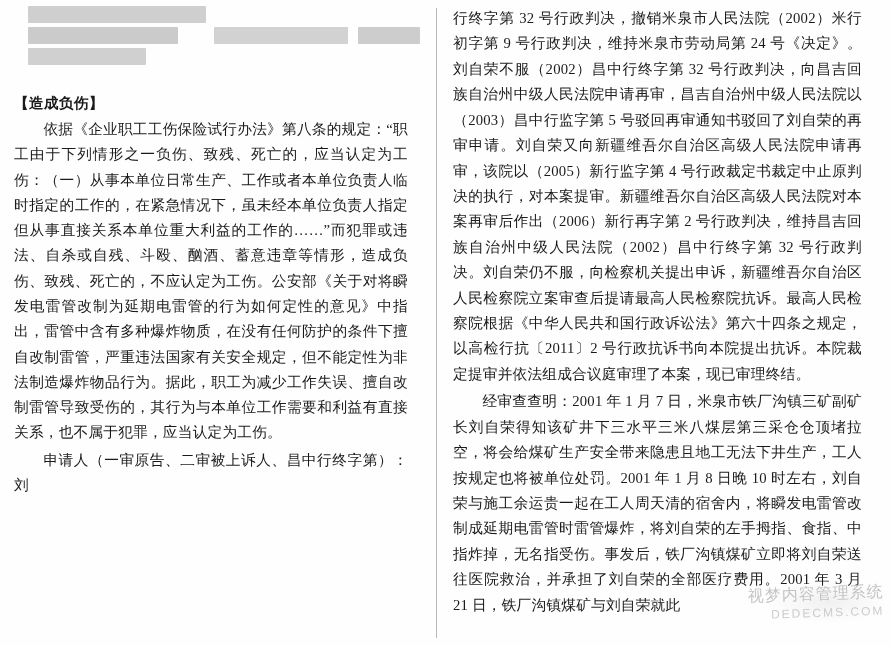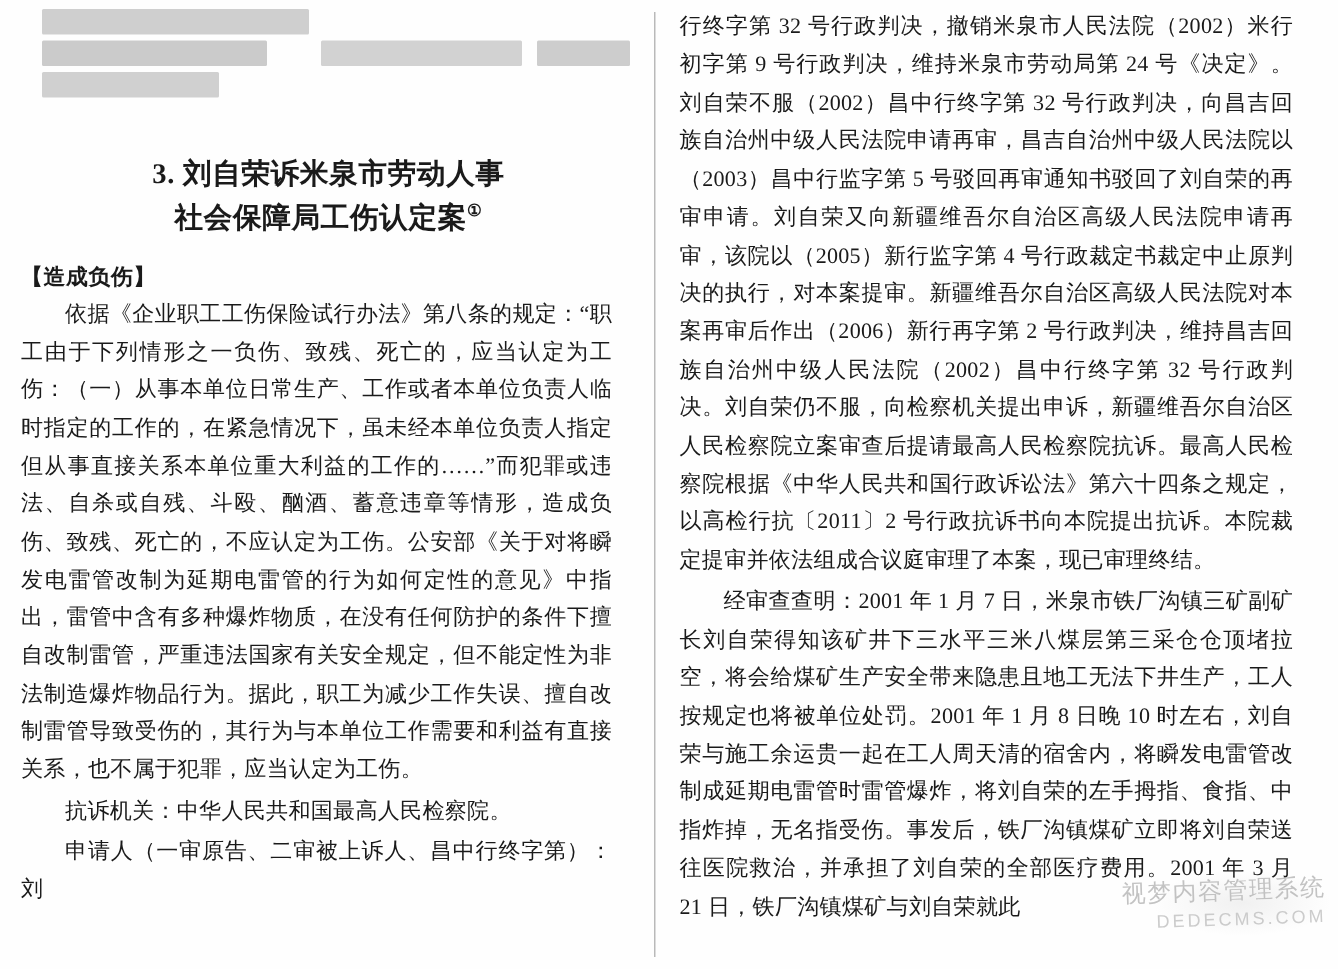--- a/index.html
+++ b/index.html
@@ -135,31 +135,24 @@
   <div class="col-left">
 
     <div class="redactions">
       <div class="rb b1"></div>
       <div class="rb b2"></div>
       <div class="rb b3"></div>
       <div class="rb b4"></div>
       <div class="rb b5"></div>
     </div>
 
-    <h1 class="doc-title">
-      <span>3. 刘自荣诉米泉市劳动人事</span>
-      <span class="line2">
-        <span>社会保障局工伤认定案</span><span class="sup">①</span>
-      </span>
-    </h1>
 
     <div class="sec-head">【造成负伤】</div>
     <p class="body">依据《企业职工工伤保险试行办法》第八条的规定：“职工由于下列情形之一负伤、致残、死亡的，应当认定为工伤：（一）从事本单位日常生产、工作或者本单位负责人临时指定的工作的，在紧急情况下，虽未经本单位负责人指定但从事直接关系本单位重大利益的工作的……”而犯罪或违法、自杀或自残、斗殴、酗酒、蓄意违章等情形，造成负伤、致残、死亡的，不应认定为工伤。公安部《关于对将瞬发电雷管改制为延期电雷管的行为如何定性的意见》中指出，雷管中含有多种爆炸物质，在没有任何防护的条件下擅自改制雷管，严重违法国家有关安全规定，但不能定性为非法制造爆炸物品行为。据此，职工为减少工作失误、擅自改制雷管导致受伤的，其行为与本单位工作需要和利益有直接关系，也不属于犯罪，应当认定为工伤。</p>
 
-    <p class="body">抗诉机关：中华人民共和国最高人民检察院。</p>
     <p class="body">申请人（一审原告、二审被上诉人、昌中行终字第）：刘</p>
 
   </div>
 
   <div class="divider"></div>
 
   <div class="col-right">
     <p class="body noindent">行终字第 32 号行政判决，撤销米泉市人民法院（2002）米行初字第 9 号行政判决，维持米泉市劳动局第 24 号《决定》。刘自荣不服（2002）昌中行终字第 32 号行政判决，向昌吉回族自治州中级人民法院申请再审，昌吉自治州中级人民法院以（2003）昌中行监字第 5 号驳回再审通知书驳回了刘自荣的再审申请。刘自荣又向新疆维吾尔自治区高级人民法院申请再审，该院以（2005）新行监字第 4 号行政裁定书裁定中止原判决的执行，对本案提审。新疆维吾尔自治区高级人民法院对本案再审后作出（2006）新行再字第 2 号行政判决，维持昌吉回族自治州中级人民法院（2002）昌中行终字第 32 号行政判决。刘自荣仍不服，向检察机关提出申诉，新疆维吾尔自治区人民检察院立案审查后提请最高人民检察院抗诉。最高人民检察院根据《中华人民共和国行政诉讼法》第六十四条之规定，以高检行抗〔2011〕2 号行政抗诉书向本院提出抗诉。本院裁定提审并依法组成合议庭审理了本案，现已审理终结。</p>
     <p class="body">经审查查明：2001 年 1 月 7 日，米泉市铁厂沟镇三矿副矿长刘自荣得知该矿井下三水平三米八煤层第三采仓仓顶堵拉空，将会给煤矿生产安全带来隐患且地工无法下井生产，工人按规定也将被单位处罚。2001 年 1 月 8 日晚 10 时左右，刘自荣与施工余运贵一起在工人周天清的宿舍内，将瞬发电雷管改制成延期电雷管时雷管爆炸，将刘自荣的左手拇指、食指、中指炸掉，无名指受伤。事发后，铁厂沟镇煤矿立即将刘自荣送往医院救治，并承担了刘自荣的全部医疗费用。2001 年 3 月 21 日，铁厂沟镇煤矿与刘自荣就此</p>
 

